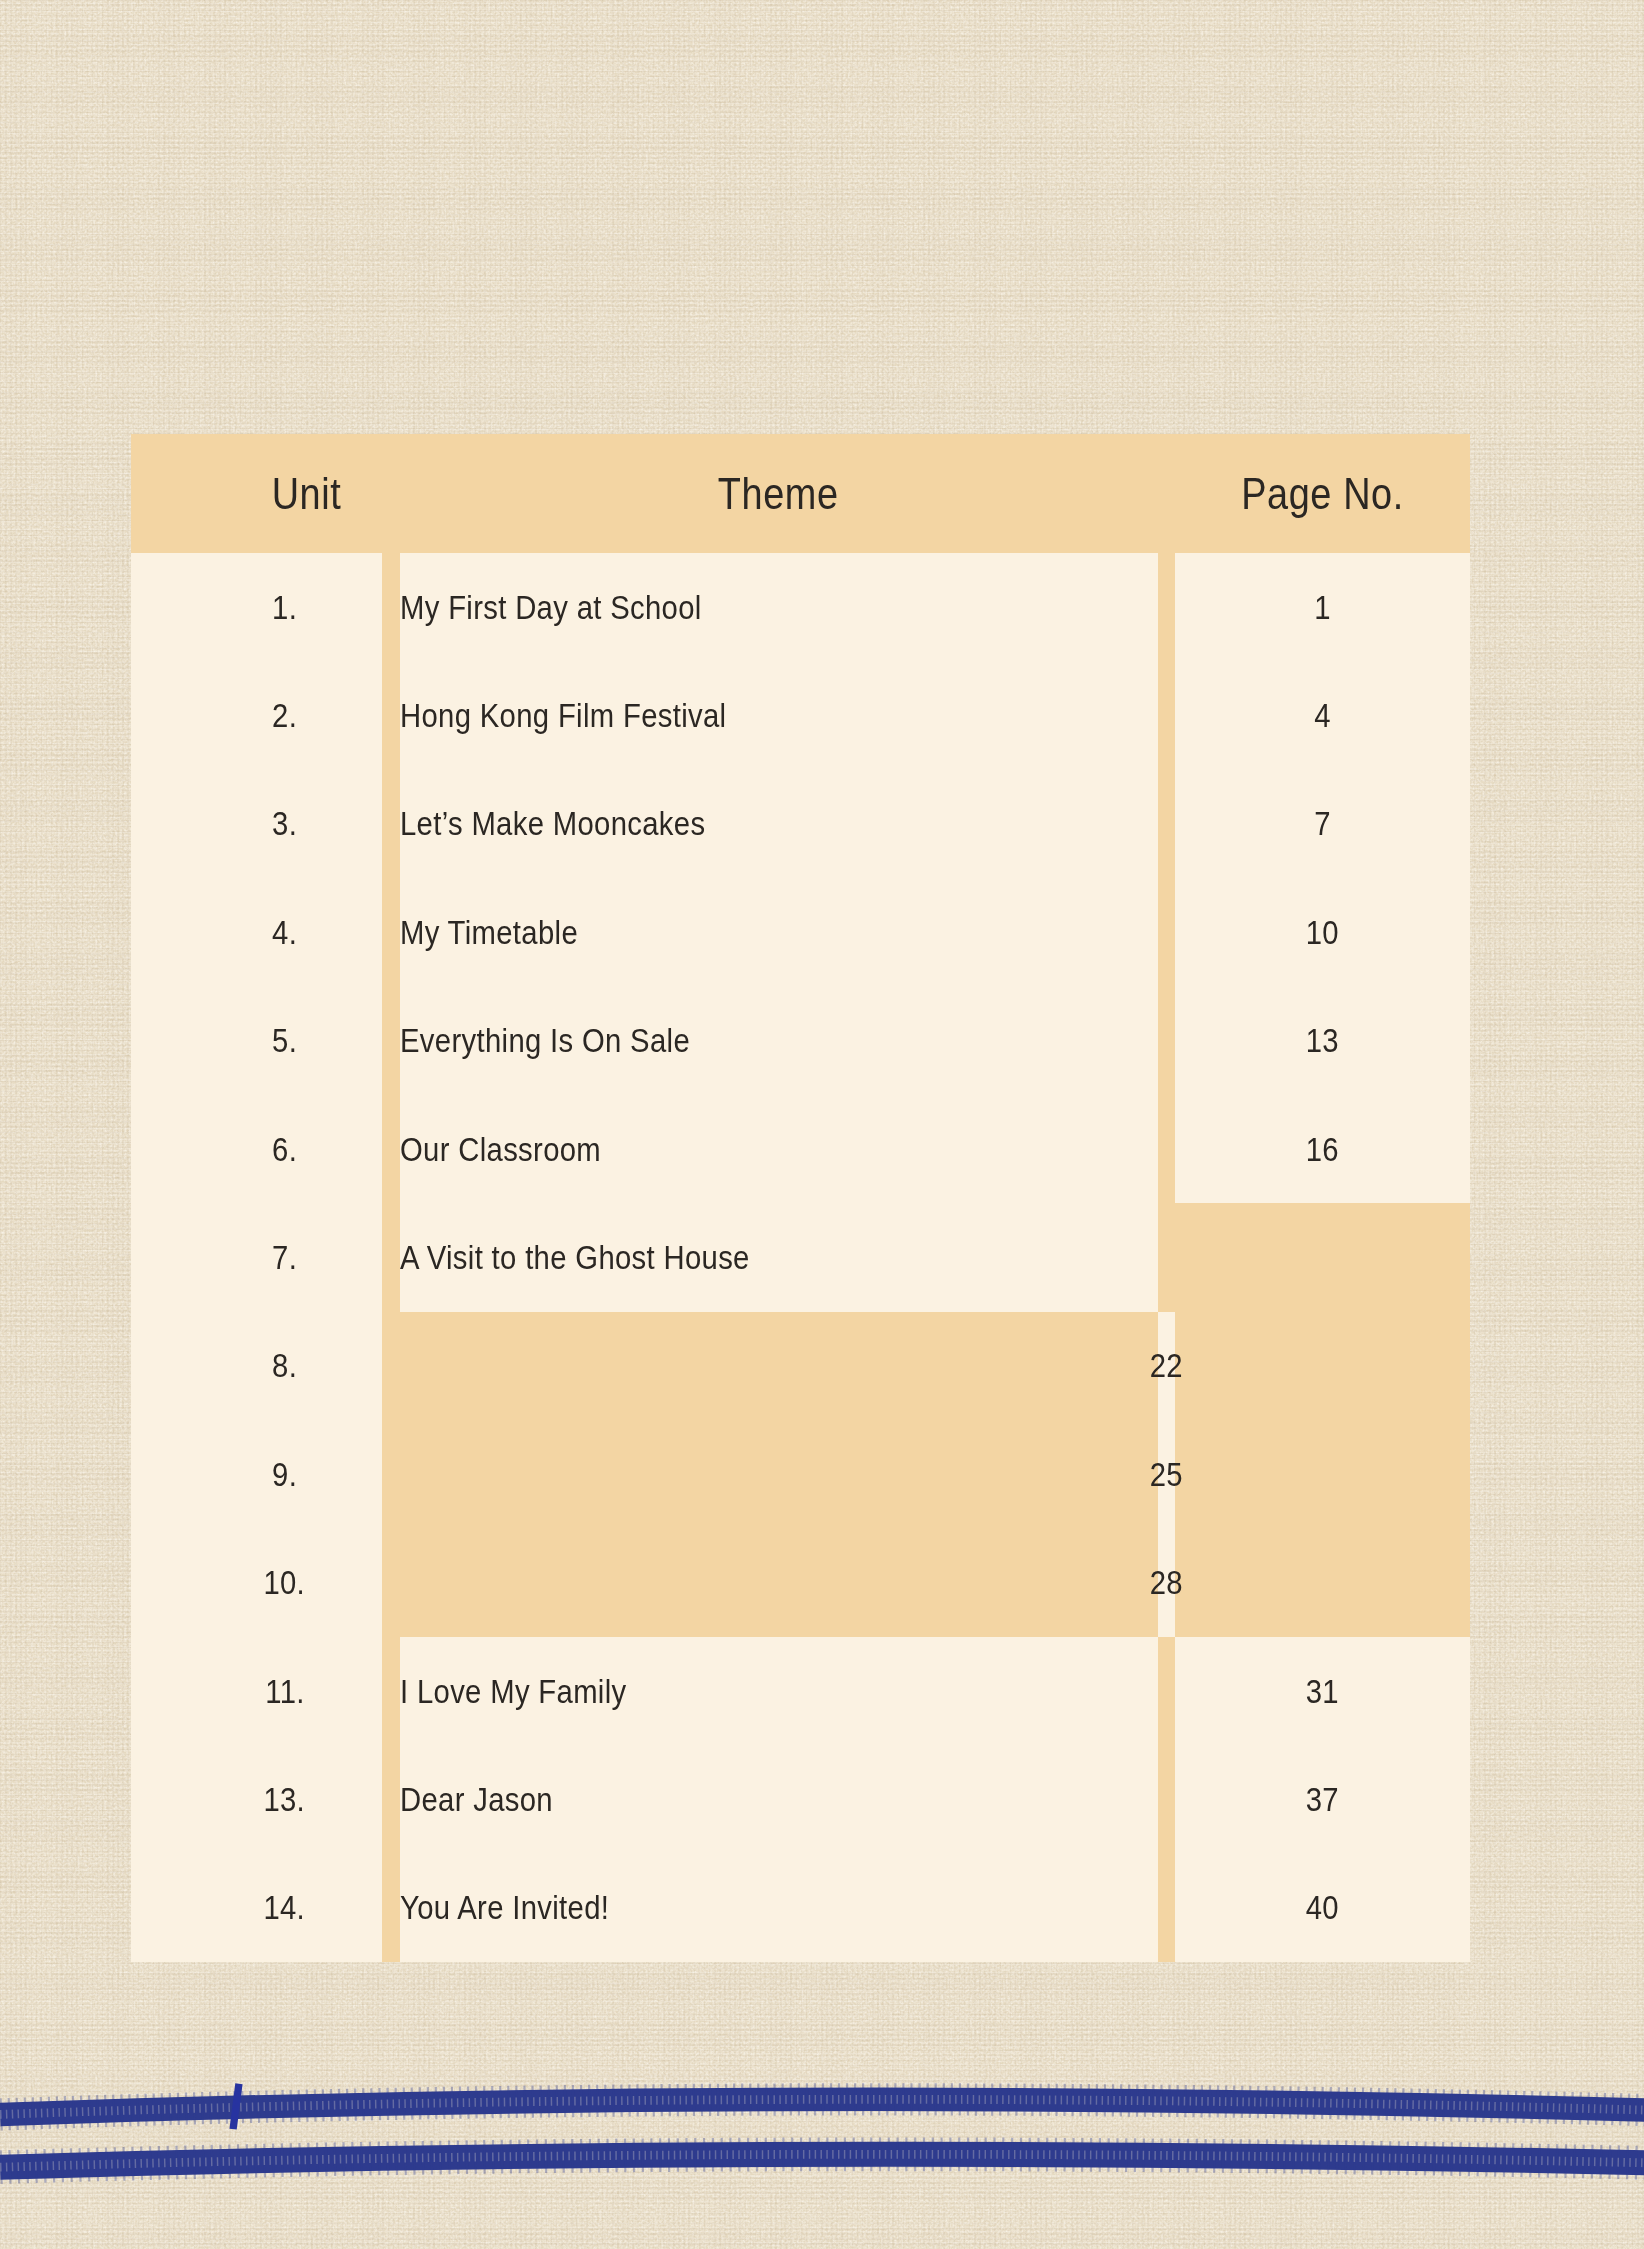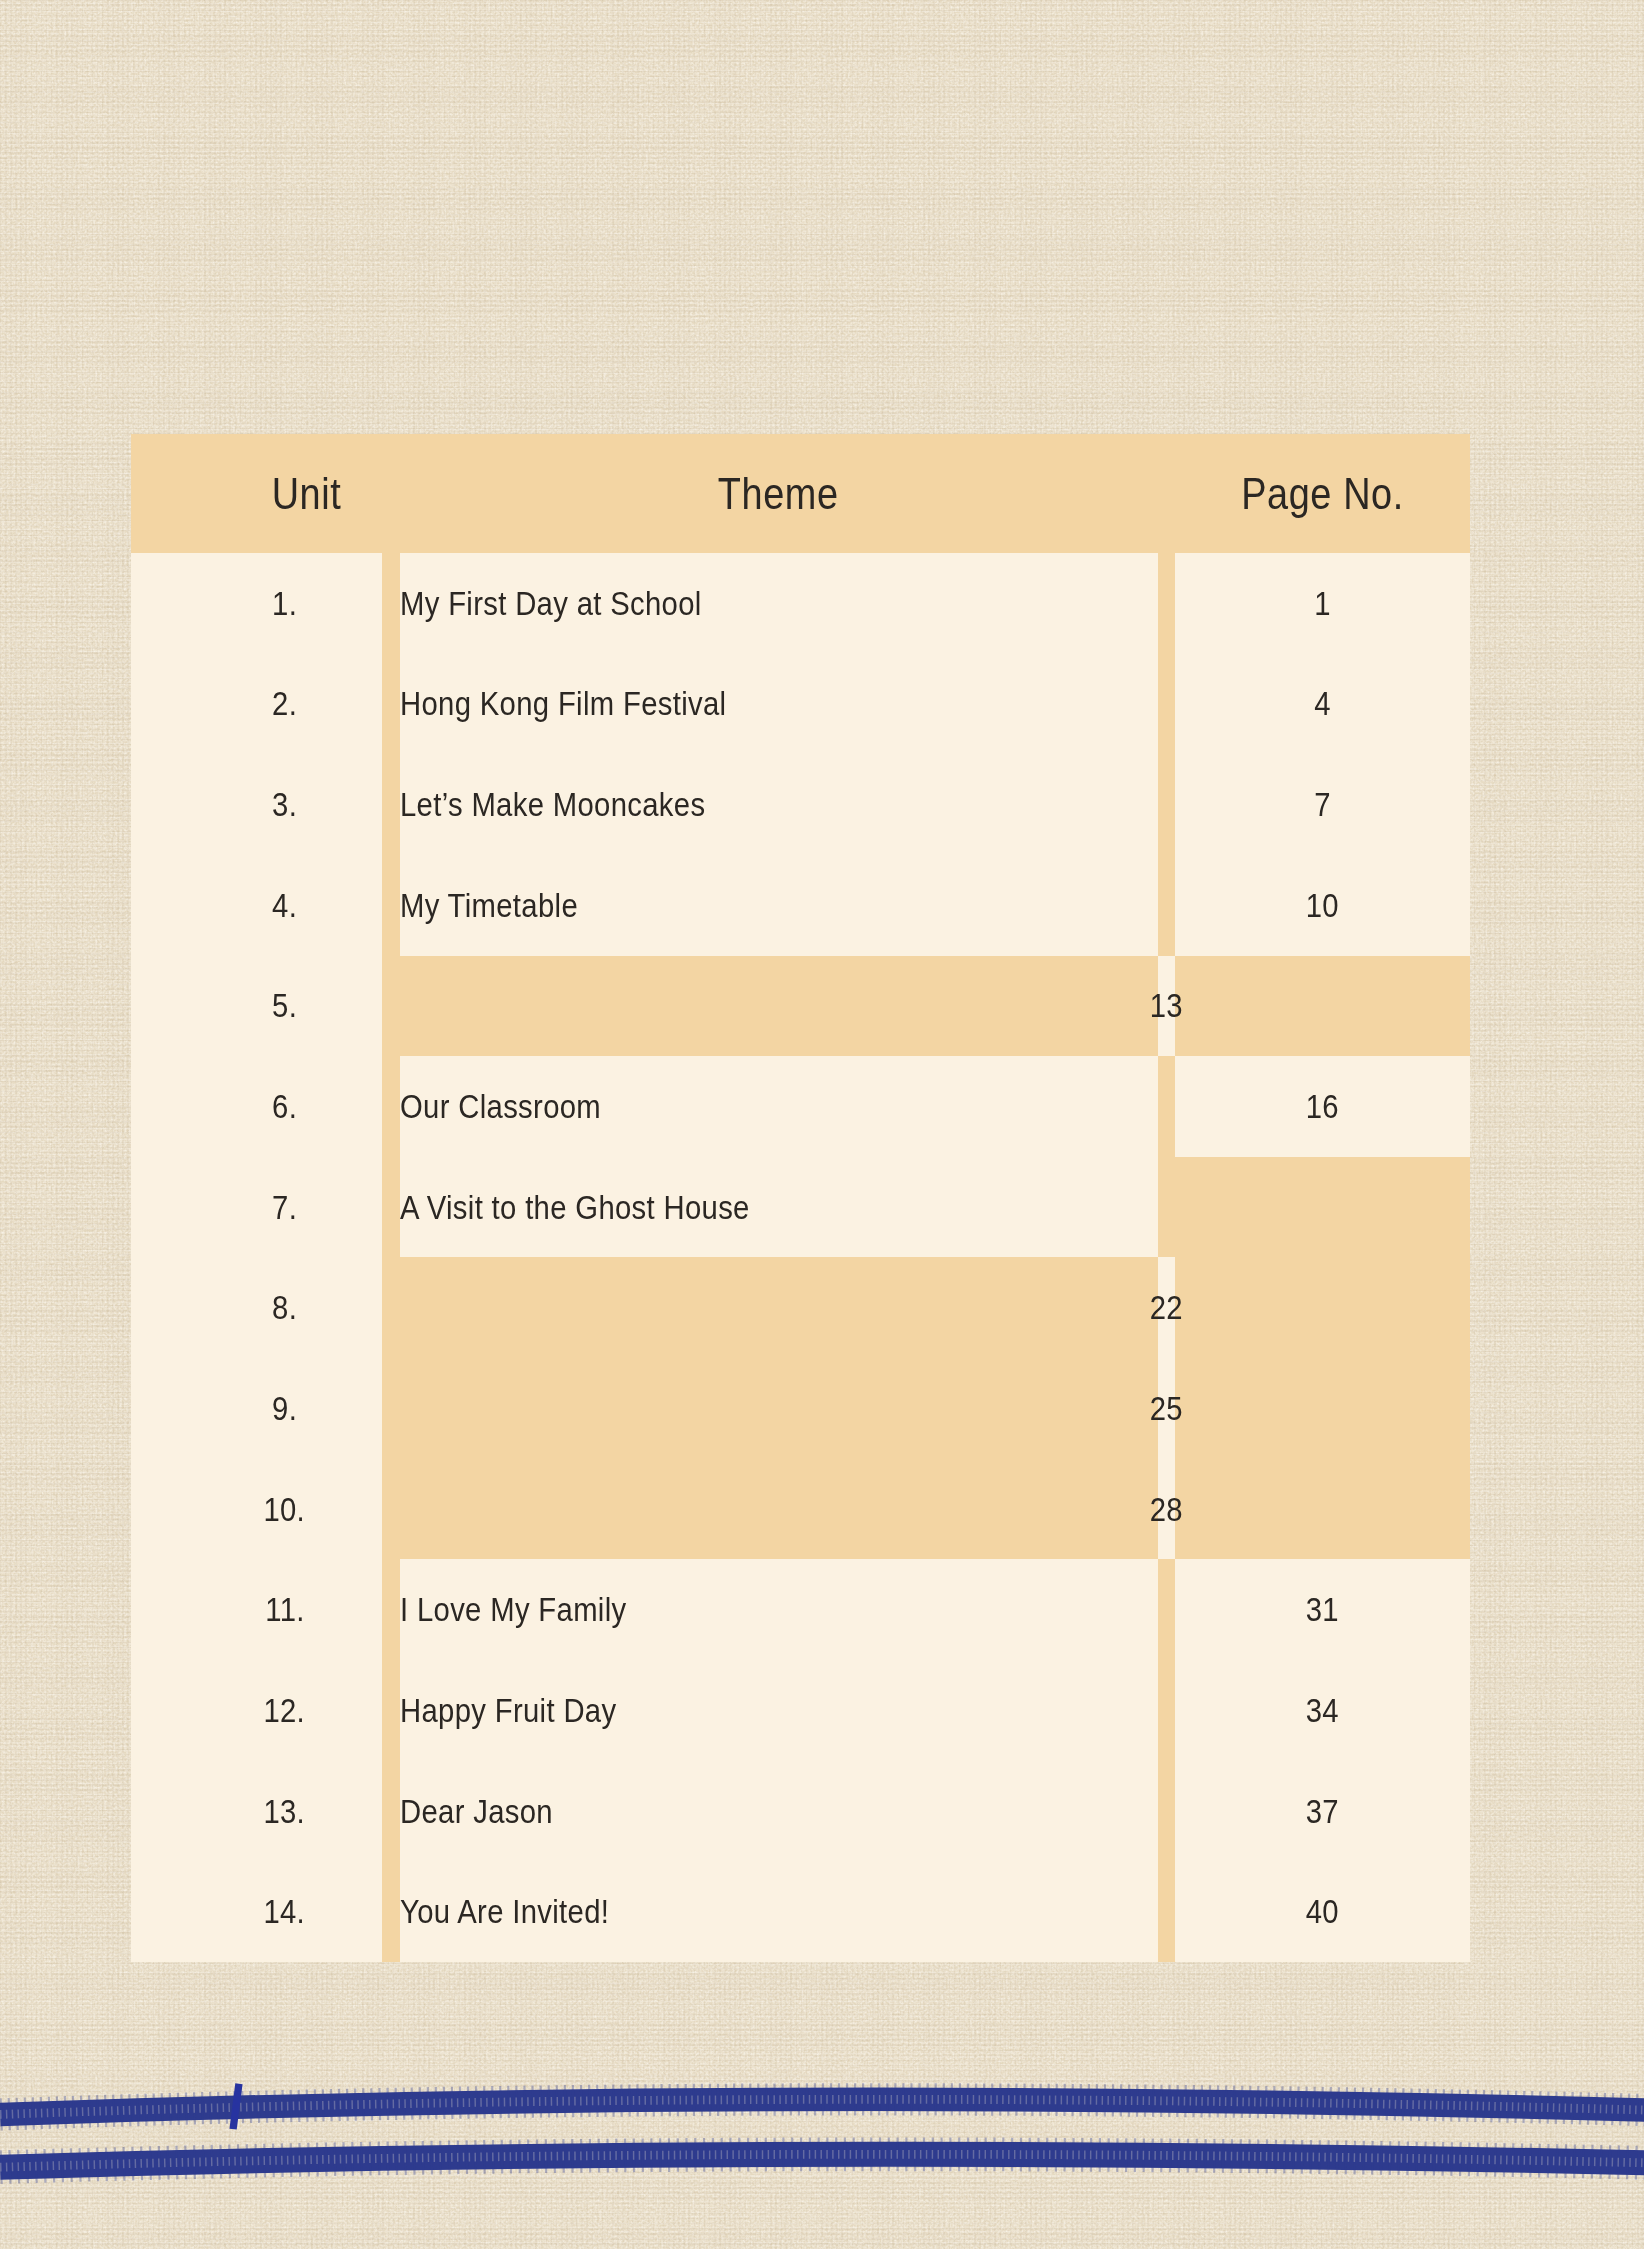--- a/index.html
+++ b/index.html
@@ -160,20 +160,23 @@
       <div class="cell cell-page">
           <span>10</span>
         </div>
     </div>
 
     <div class="row grid5">
       <div class="cell cell-unit">
           <span>5.</span>
         </div>
       <div class="gapcol"></div>
+      <div class="cell cell-theme">
+          <span>Everything Is On Sale</span>
+        </div>
       <div class="gapcol"></div>
       <div class="cell cell-page">
           <span>13</span>
         </div>
     </div>
 
     <div class="row grid5">
       <div class="cell cell-unit">
           <span>6.</span>
         </div>
@@ -238,33 +241,20 @@
       <div class="gapcol"></div>
       <div class="cell cell-theme">
           <span>I Love My Family</span>
         </div>
       <div class="gapcol"></div>
       <div class="cell cell-page">
           <span>31</span>
         </div>
     </div>
 
-    <div class="row grid5">
-      <div class="cell cell-unit">
-          <span>12.</span>
-        </div>
-      <div class="gapcol"></div>
-      <div class="cell cell-theme">
-          <span>Happy Fruit Day</span>
-        </div>
-      <div class="gapcol"></div>
-      <div class="cell cell-page">
-          <span>34</span>
-        </div>
-    </div>
 
     <div class="row grid5">
       <div class="cell cell-unit">
           <span>13.</span>
         </div>
       <div class="gapcol"></div>
       <div class="cell cell-theme">
           <span>Dear Jason</span>
         </div>
       <div class="gapcol"></div>

